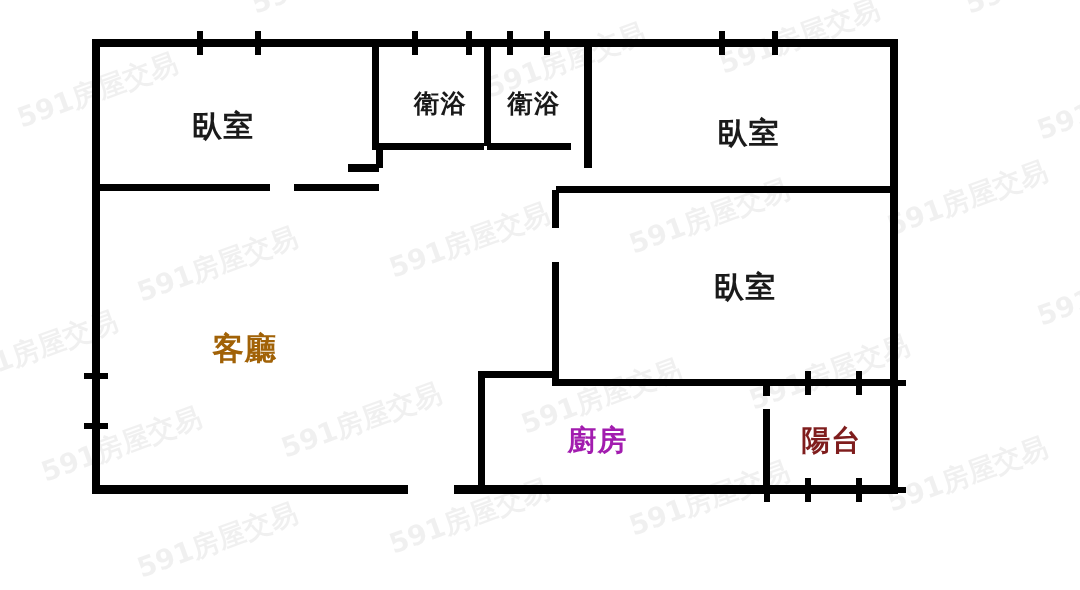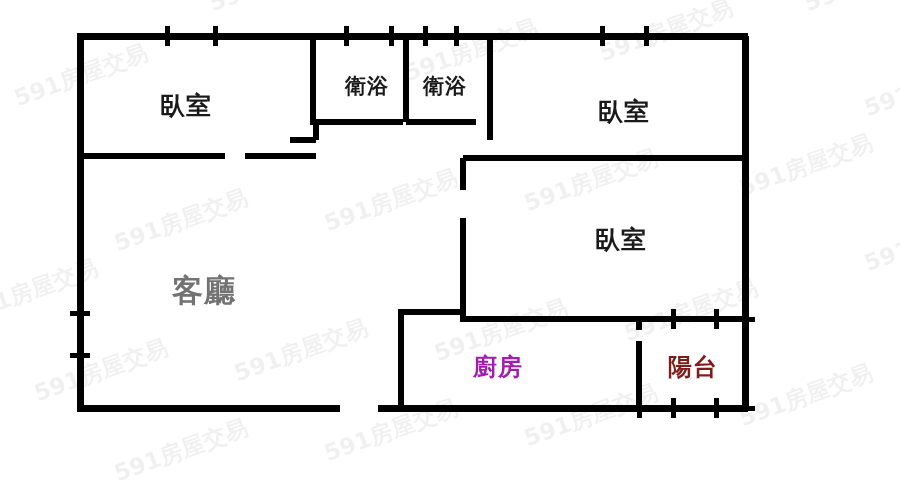--- a/index.html
+++ b/index.html
@@ -122,18 +122,18 @@
       <div class="wm" style="left: 735px; top: 405px; opacity: 0.055; font-size: 23px; transform: rotate(-20deg);">591房屋交易</div>
       <div class="wm" style="left: -40px; top: 300px; opacity: 0.055; font-size: 23px; transform: rotate(-20deg);">591房屋交易</div>
       <div class="wm" style="left: 860px; top: 95px; opacity: 0.055; font-size: 23px; transform: rotate(-20deg);">591房屋交易</div>
     </div>
   <div id="labels-layer">
       <div class="room-label" style="left: 186px; top: 105px; font-size: 25px; color: rgb(26, 26, 26);">臥室</div>
       <div class="room-label" style="left: 367px; top: 86px; font-size: 21px; color: rgb(26, 26, 26);">衛浴</div>
       <div class="room-label" style="left: 445px; top: 86px; font-size: 21px; color: rgb(26, 26, 26);">衛浴</div>
       <div class="room-label" style="left: 624px; top: 111px; font-size: 25px; color: rgb(26, 26, 26);">臥室</div>
       <div class="room-label" style="left: 621px; top: 239px; font-size: 25px; color: rgb(26, 26, 26);">臥室</div>
-      <div class="room-label" style="left: 204px; top: 291px; font-size: 31px; color: #737373;">客廳</div>
+      <div class="room-label" style="left: 204px; top: 291px; font-size: 26px; color: #a16207;">客廳</div>
       <div class="room-label" style="left: 498px; top: 367px; font-size: 24px; color: #a21caf;">廚房</div>
       <div class="room-label" style="left: 693px; top: 367px; font-size: 24px; color: #7f1d1d;">陽台</div>
     </div>
 
 </div>
 
 </body></html>

